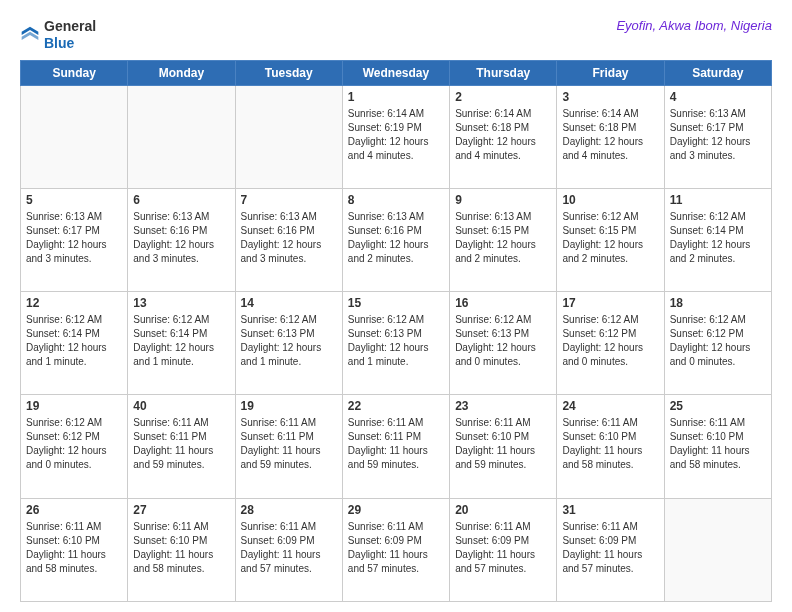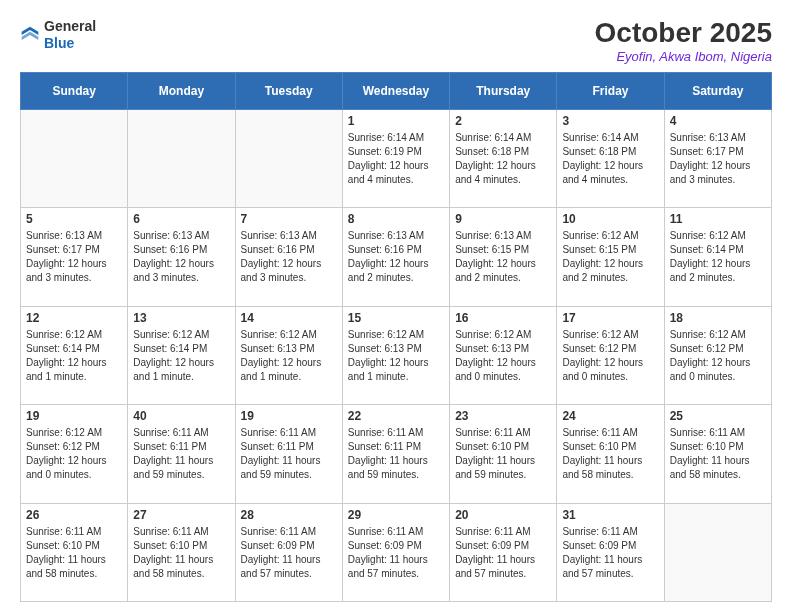--- a/index.html
+++ b/index.html
@@ -58,21 +58,21 @@
       flex: 1;
       border: 1px solid #ccc;
       border-collapse: collapse;
       width: 100%;
       table-layout: fixed;
     }
     .calendar th {
       background-color: #2e6db4;
       color: white;
       text-align: center;
-      padding: 11px 2px;
+      padding: 5px 2px;
       font-size: 12px;
       border: 1px solid #4a82c2;
     }
     .calendar td {
       border: 1px solid #ccc;
       vertical-align: top;
       padding: 4px 5px 4px 5px;
       font-size: 9.5px;
       color: #333;
       height: 85px;
@@ -108,21 +108,20 @@
       <svg class="logo-icon" viewBox="0 0 24 24">
         <polygon points="12,2 22,8 22,12 12,6 2,12 2,8" fill="#1a6ab5"></polygon>
         <polygon points="12,8 22,14 22,18 12,12 2,18 2,14" fill="#1a6ab5" opacity="0.6"></polygon>
       </svg>
       <div class="logo-text">
         <div class="logo-general">General</div>
         <div class="logo-blue">Blue</div>
       </div>
     </div>
     <div class="title-block">
-      <div class="month-title">October 2025</div>
       <div class="subtitle">Eyofin, Akwa Ibom, Nigeria</div>
     </div>
   </div>
 
   <table class="calendar">
     <thead>
       <tr>
 
       <th>Sunday</th>
           <th>Monday</th>

